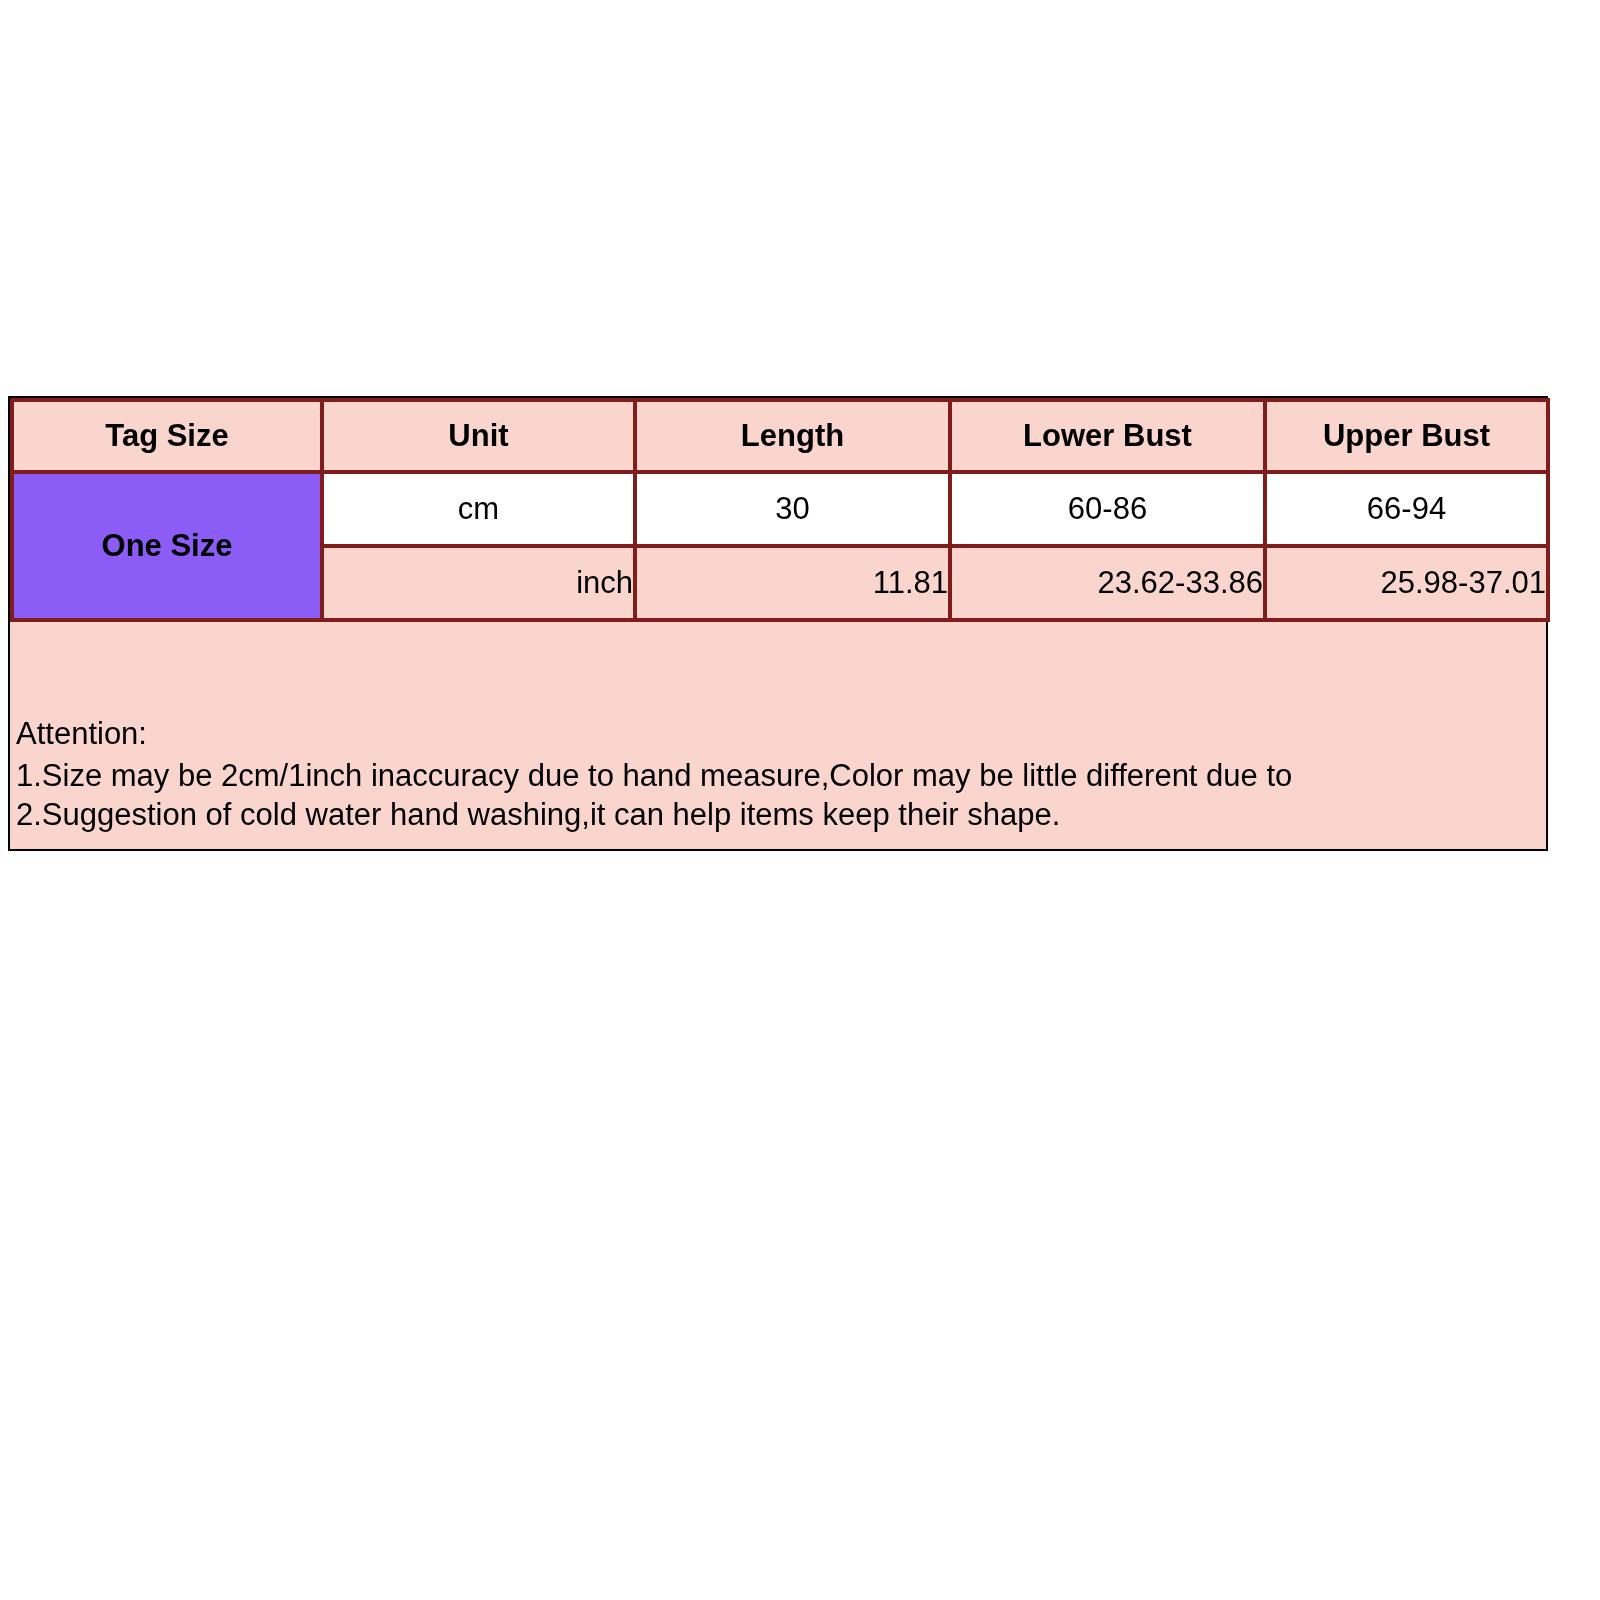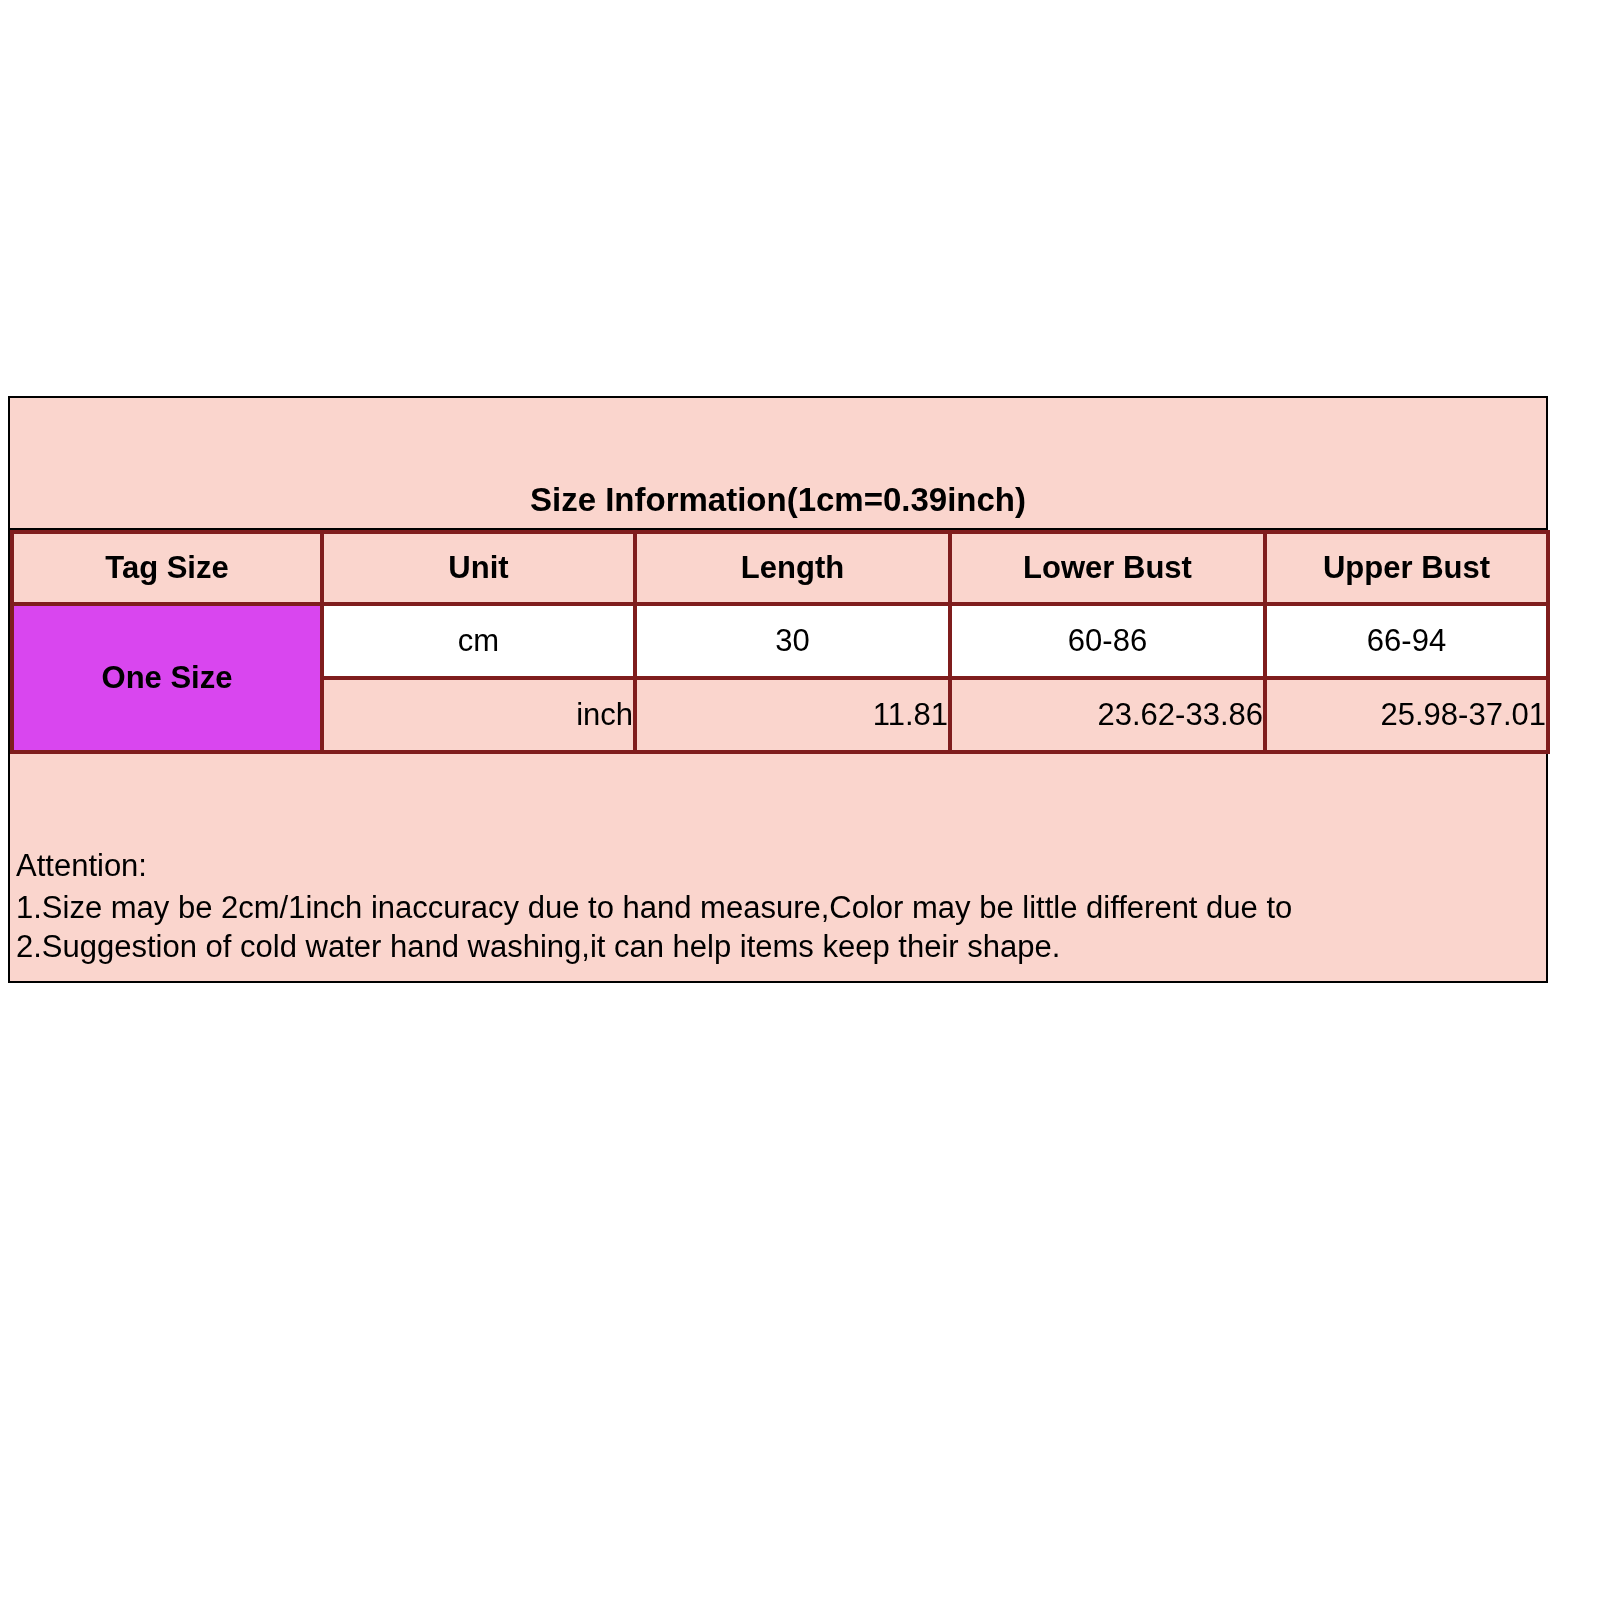--- a/index.html
+++ b/index.html
@@ -77,21 +77,21 @@
     height: 72px;
   }
   table.size-table td.white-cell {
     background: #ffffff;
   }
   table.size-table td.pink-cell {
     background: #fad5cd;
     text-align: right;
   }
   td.tagsize-cell {
-    background: #d946ef;
+    background: #8b5cf6;
     font-weight: bold;
     font-size: 35px;
   }
 
   
   col.c1 { width: 310px; }
   col.c2 { width: 313px; }
   col.c3 { width: 315px; }
   col.c4 { width: 315px; }
   col.c5 { width: 283px; }
@@ -108,23 +108,20 @@
   }
   .attn-head {
     margin-bottom: 2px !important;
   }
 </style>
 </head>
 <body>
 
 <div class="chart-wrap">
 
-  <div class="row-title">
-    <div class="title-text">Size Information(1cm=0.39inch)</div>
-  </div>
 
 
   <table class="size-table">
     <colgroup>
       <col class="c1">
         <col class="c2">
         <col class="c3">
         <col class="c4">
         <col class="c5">
     </colgroup>

